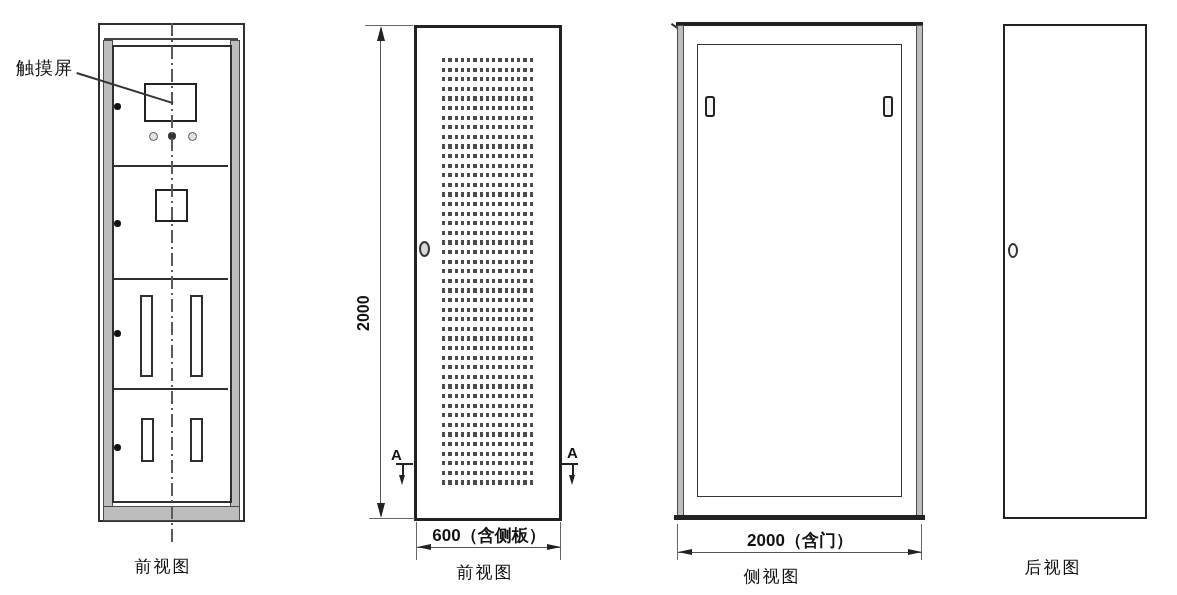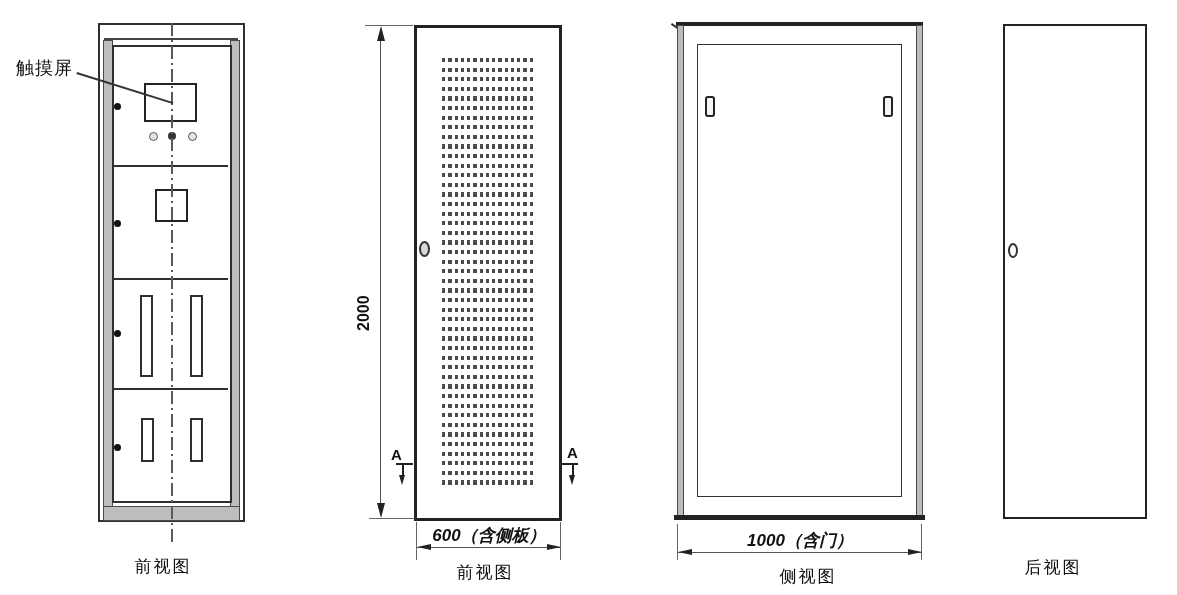--- a/index.html
+++ b/index.html
@@ -5,21 +5,21 @@
   html,body{margin:0;padding:0;background:#fff;}
   #stage{
     position:relative;width:1177px;height:595px;background:#ffffff;overflow:hidden;
     font-family:"Liberation Sans","DejaVu Sans",sans-serif;color:#1a1a1a;
   }
   .abs{position:absolute;}
   .view-label{
     font-family:"Liberation Serif","DejaVu Serif",serif;
     font-size:17px;color:#111;text-align:center;width:90px;letter-spacing:2px;
   }
-  .dim-text{font-size:17px;font-weight:bold;color:#111;text-align:center;white-space:nowrap;font-style:italic;}
+  .dim-text{font-size:17px;font-weight:bold;color:#111;text-align:center;white-space:nowrap;}
   .dim-line{background:#555;}
   .ext-line{background:#666;}
   
   .arr-up{width:0;height:0;border-left:4px solid transparent;border-right:4px solid transparent;border-bottom:15px solid #222;}
   .arr-down{width:0;height:0;border-left:4px solid transparent;border-right:4px solid transparent;border-top:15px solid #222;}
   .arr-left{width:0;height:0;border-top:3.5px solid transparent;border-bottom:3.5px solid transparent;border-right:14px solid #222;}
   .arr-right{width:0;height:0;border-top:3.5px solid transparent;border-bottom:3.5px solid transparent;border-left:14px solid #222;}
   .arr-down-sm{width:0;height:0;border-left:3.5px solid transparent;border-right:3.5px solid transparent;border-top:10px solid #222;}
   
   .outer-frame{border:2px solid #2f2f2f;background:#fff;}
@@ -131,23 +131,23 @@
     <div class="abs dark-bar" style="left:674px;top:515px;width:251px;height:4.5px;"></div>
     <div class="abs inner-panel" style="left:697px;top:44px;width:203px;height:451px;"></div>
     <div class="abs handle-slot" style="left:705px;top:96px;width:6px;height:17px;"></div>
     <div class="abs handle-slot" style="left:883px;top:96px;width:6px;height:17px;"></div>
 
     <div class="abs ext-line" style="left:677px;top:524px;width:1.2px;height:36px;"></div>
     <div class="abs ext-line" style="left:921px;top:524px;width:1.2px;height:36px;"></div>
     <div class="abs dim-line" style="left:678px;top:552px;width:244px;height:1.2px;"></div>
     <div class="abs arr-left" style="left:678px;top:549px;"></div>
     <div class="abs arr-right" style="left:908px;top:549px;"></div>
-    <div class="abs dim-text" style="left:720px;top:529px;width:160px;">1000（含门）</div>
+    <div class="abs dim-text" style="left:720px;top:529px;width:160px;">2000（含门）</div>
 
-    <div class="abs view-label" style="left:763px;top:565px;">侧视图</div>
+    <div class="abs view-label" style="left:727px;top:565px;">侧视图</div>
   </div>
 
   <div>
     <div class="abs rear-panel" style="left:1003px;top:24px;width:140px;height:491px;"></div>
     <div class="abs lock" style="left:1008px;top:243px;width:6px;height:11px;background:#fff;"></div>
     <div class="abs view-label" style="left:1008px;top:556px;">后视图</div>
   </div>
 
 </div>
 

